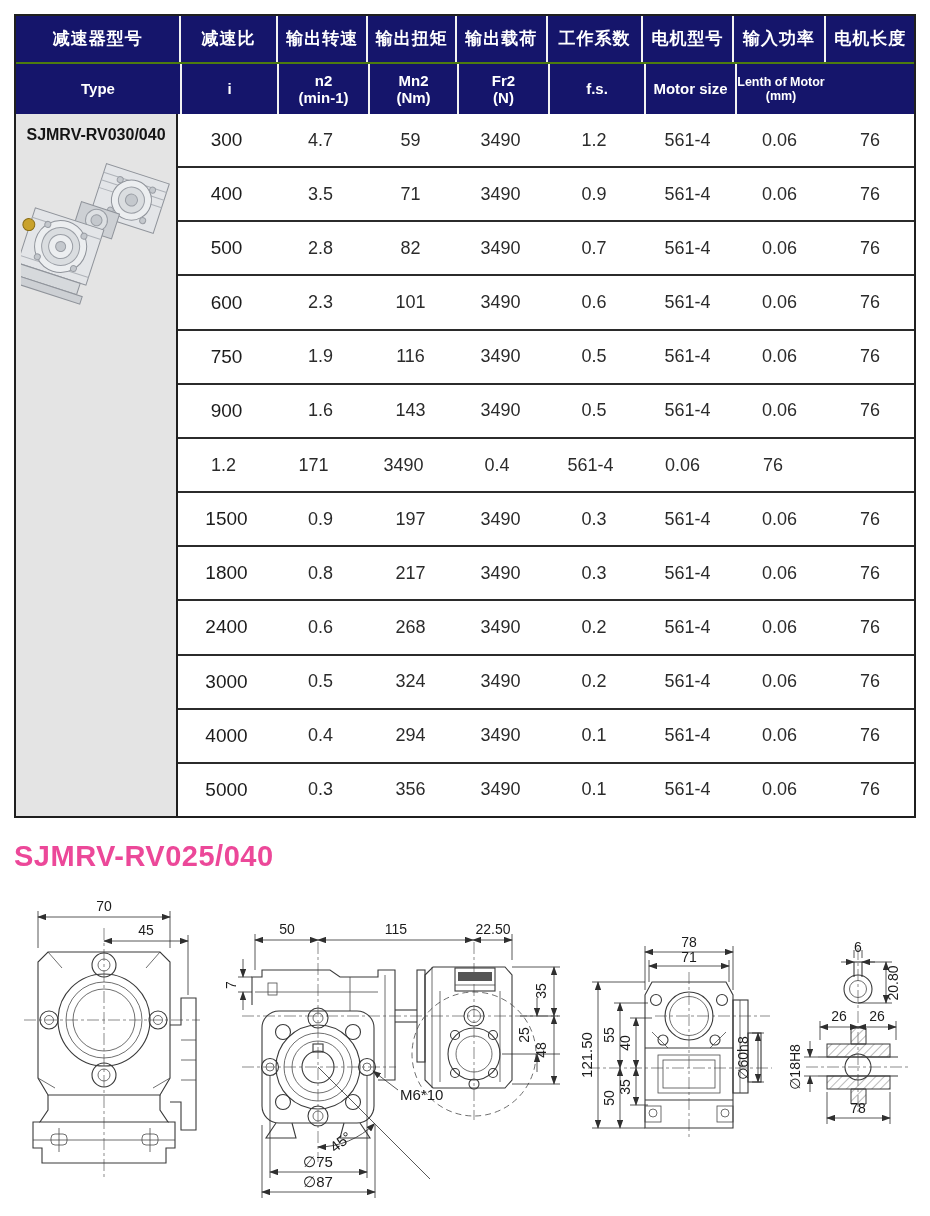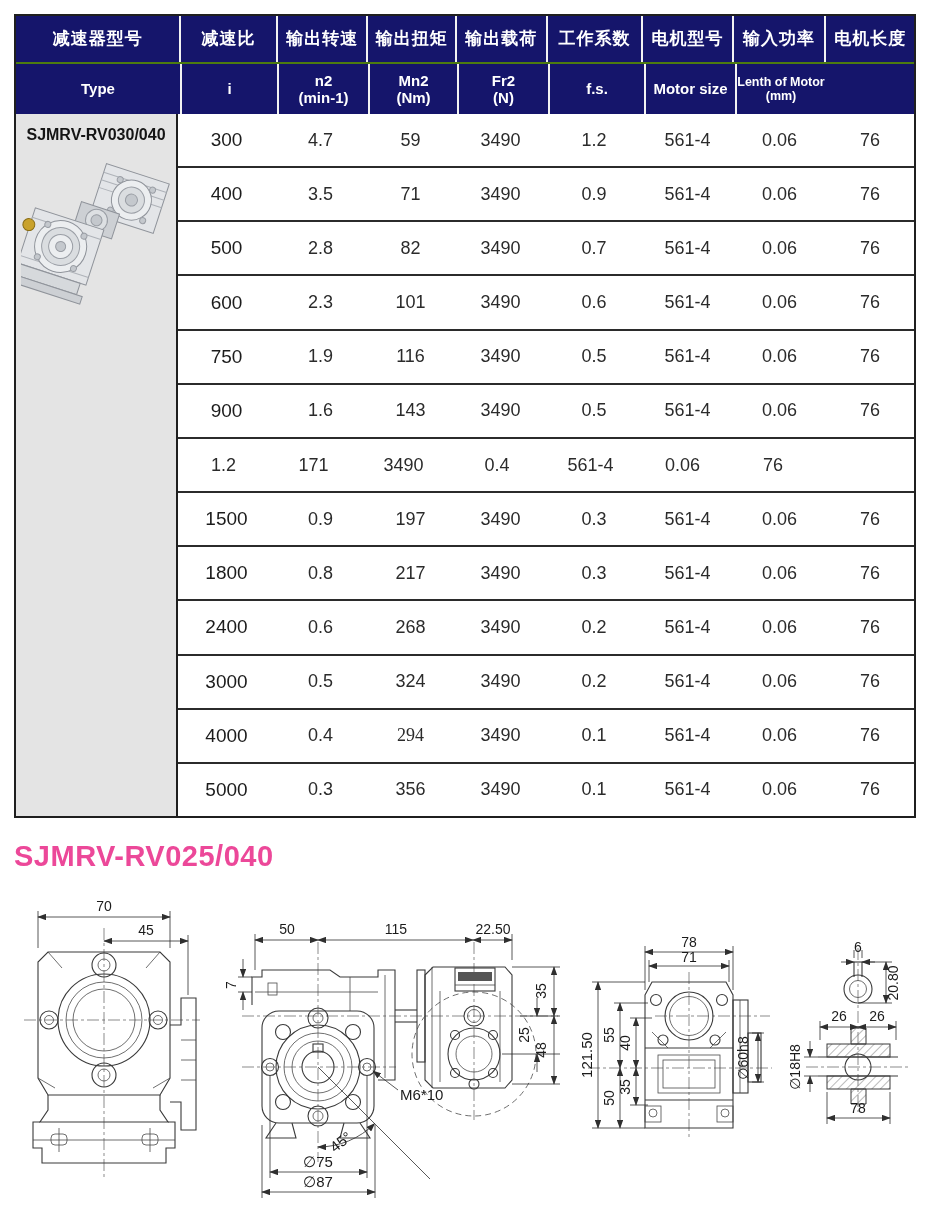--- a/index.html
+++ b/index.html
@@ -494,21 +494,21 @@
             <div class="cell c2" style="width: 89px;">324</div>
             <div class="cell c3" style="width: 91px;">3490</div>
             <div class="cell c4" style="width: 96px;">0.2</div>
             <div class="cell c5" style="width: 91px;">561-4</div>
             <div class="cell c6" style="width: 93px;">0.06</div>
             <div class="cell c7" style="width: 88px;">76</div>
           </div>
           <div class="row">
             <div class="cell c0" style="width: 97px;">4000</div>
             <div class="cell c1" style="width: 91px;">0.4</div>
-            <div class="cell c2" style="width: 89px; font-family: Liberation Serif, serif;">294</div>
+            <div class="cell c2" style="width: 89px;">294</div>
             <div class="cell c3" style="width: 91px;">3490</div>
             <div class="cell c4" style="width: 96px;">0.1</div>
             <div class="cell c5" style="width: 91px;">561-4</div>
             <div class="cell c6" style="width: 93px;">0.06</div>
             <div class="cell c7" style="width: 88px;">76</div>
           </div>
           <div class="row">
             <div class="cell c0" style="width: 97px;">5000</div>
             <div class="cell c1" style="width: 91px;">0.3</div>
             <div class="cell c2" style="width: 89px;">356</div>

